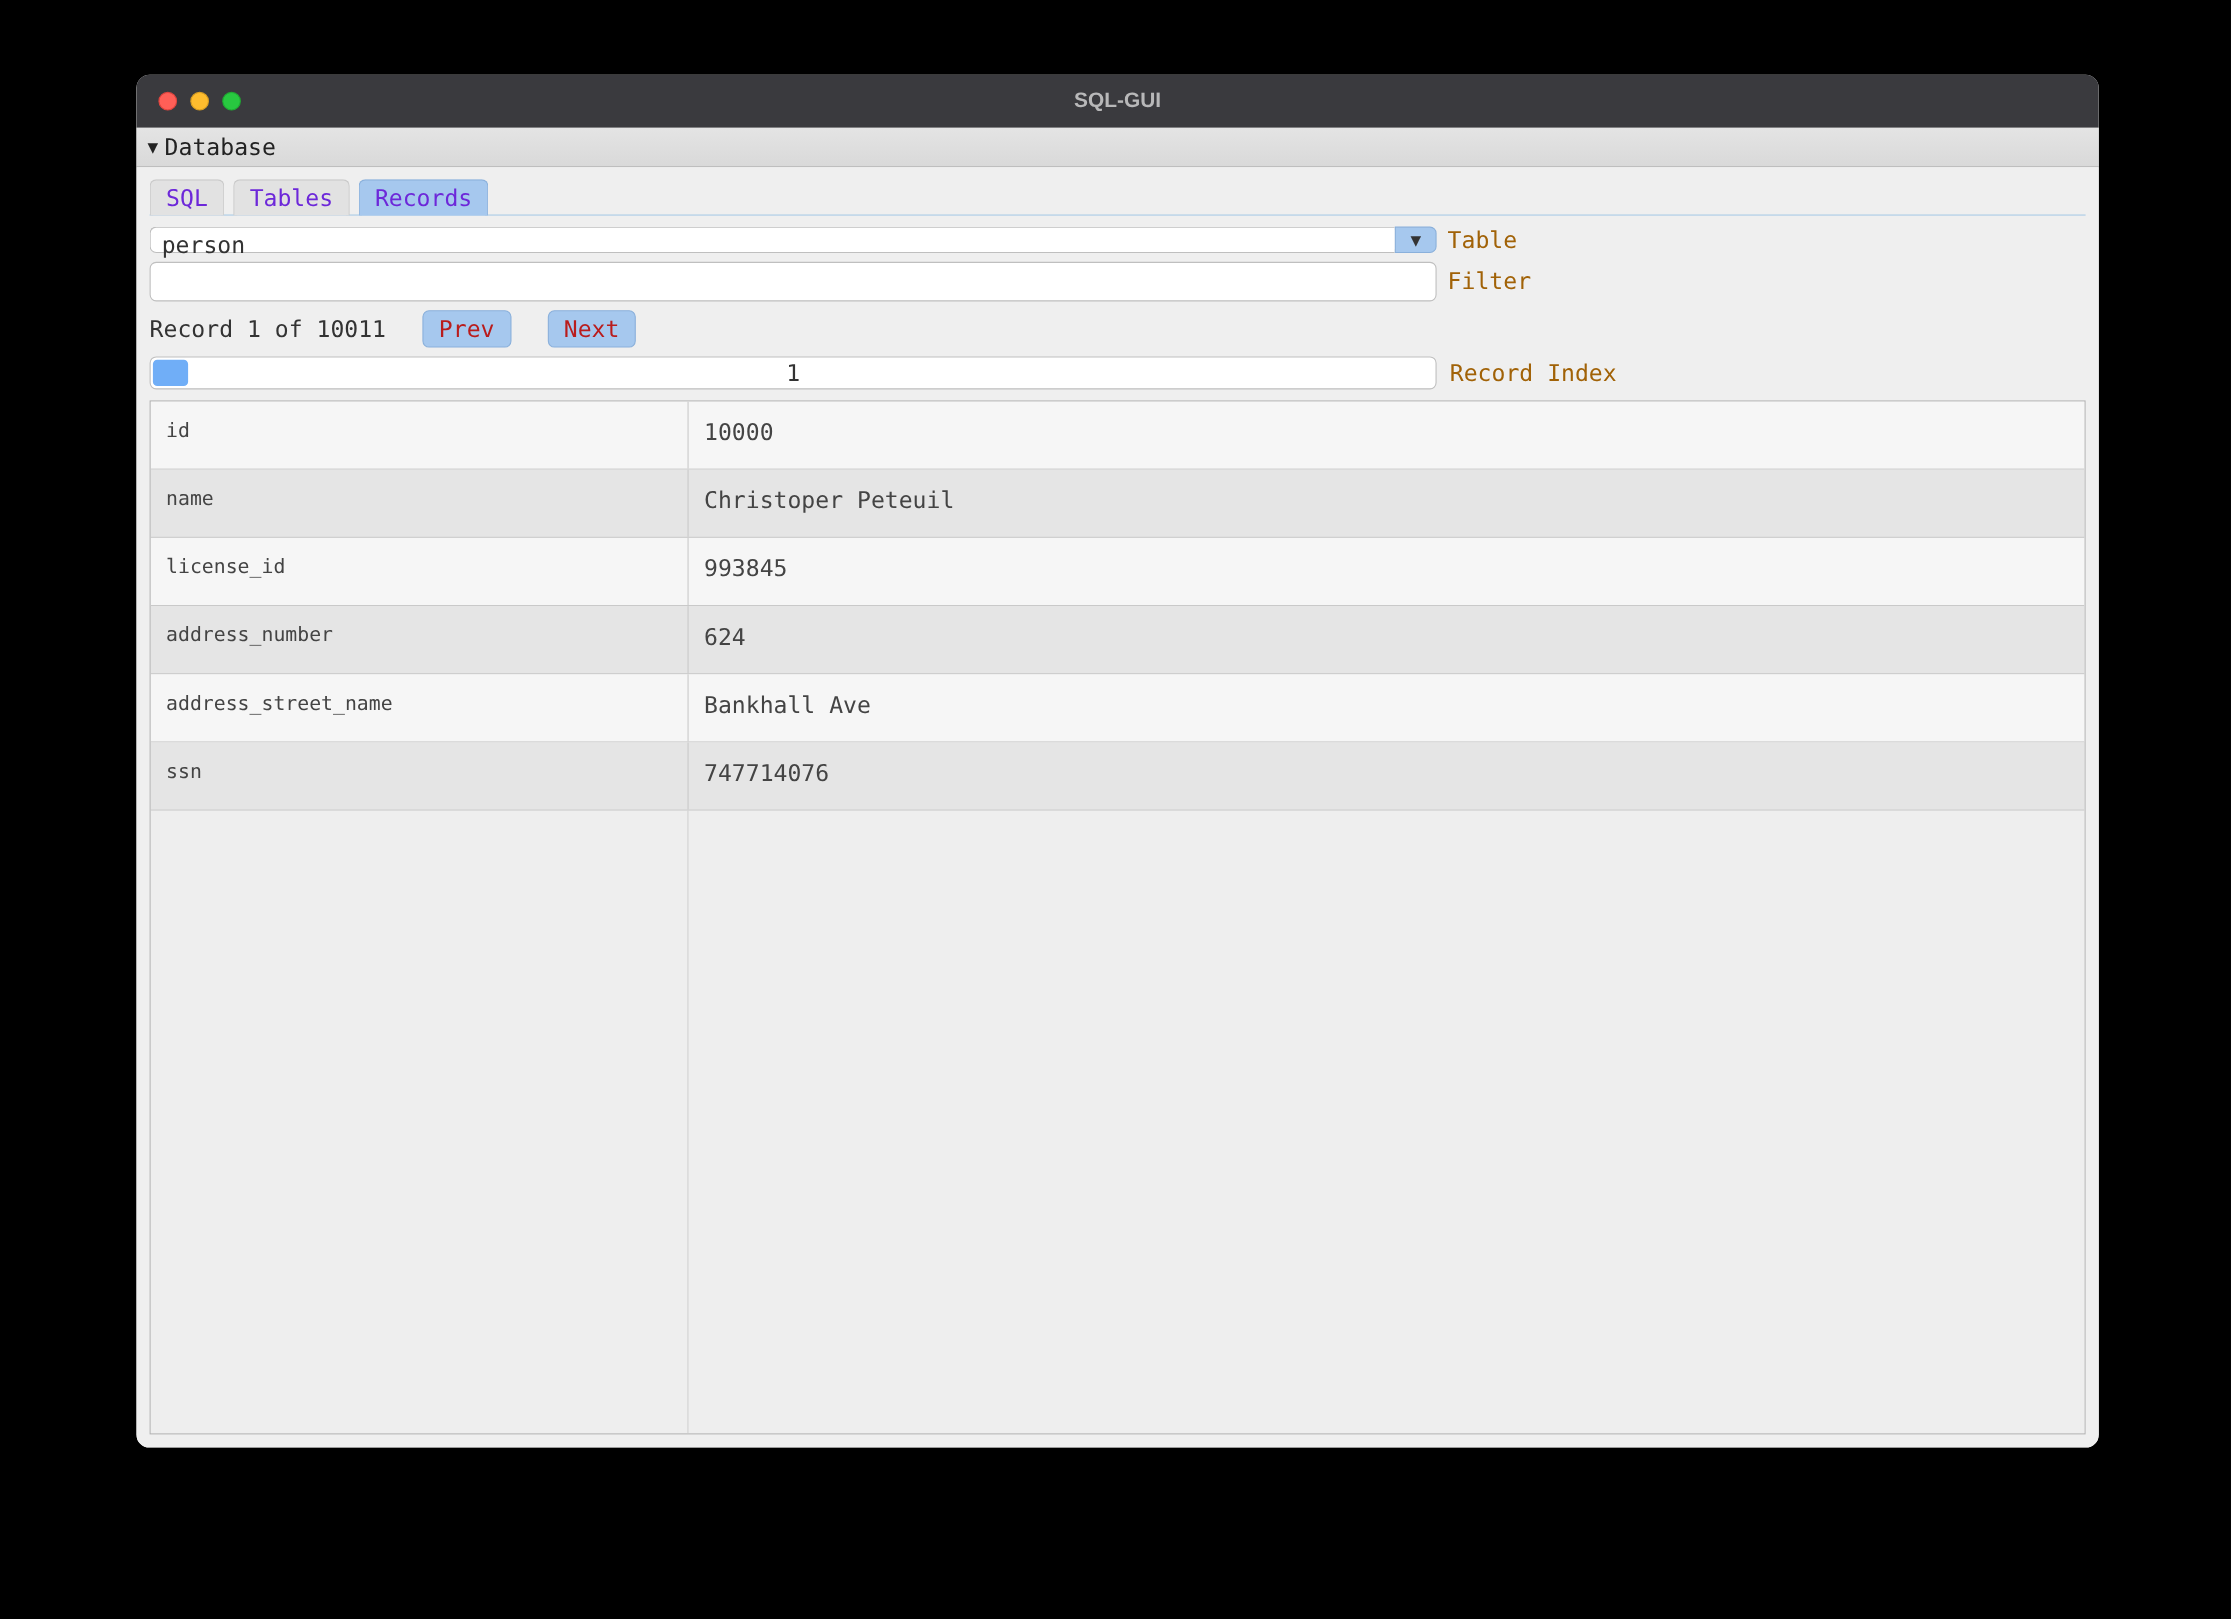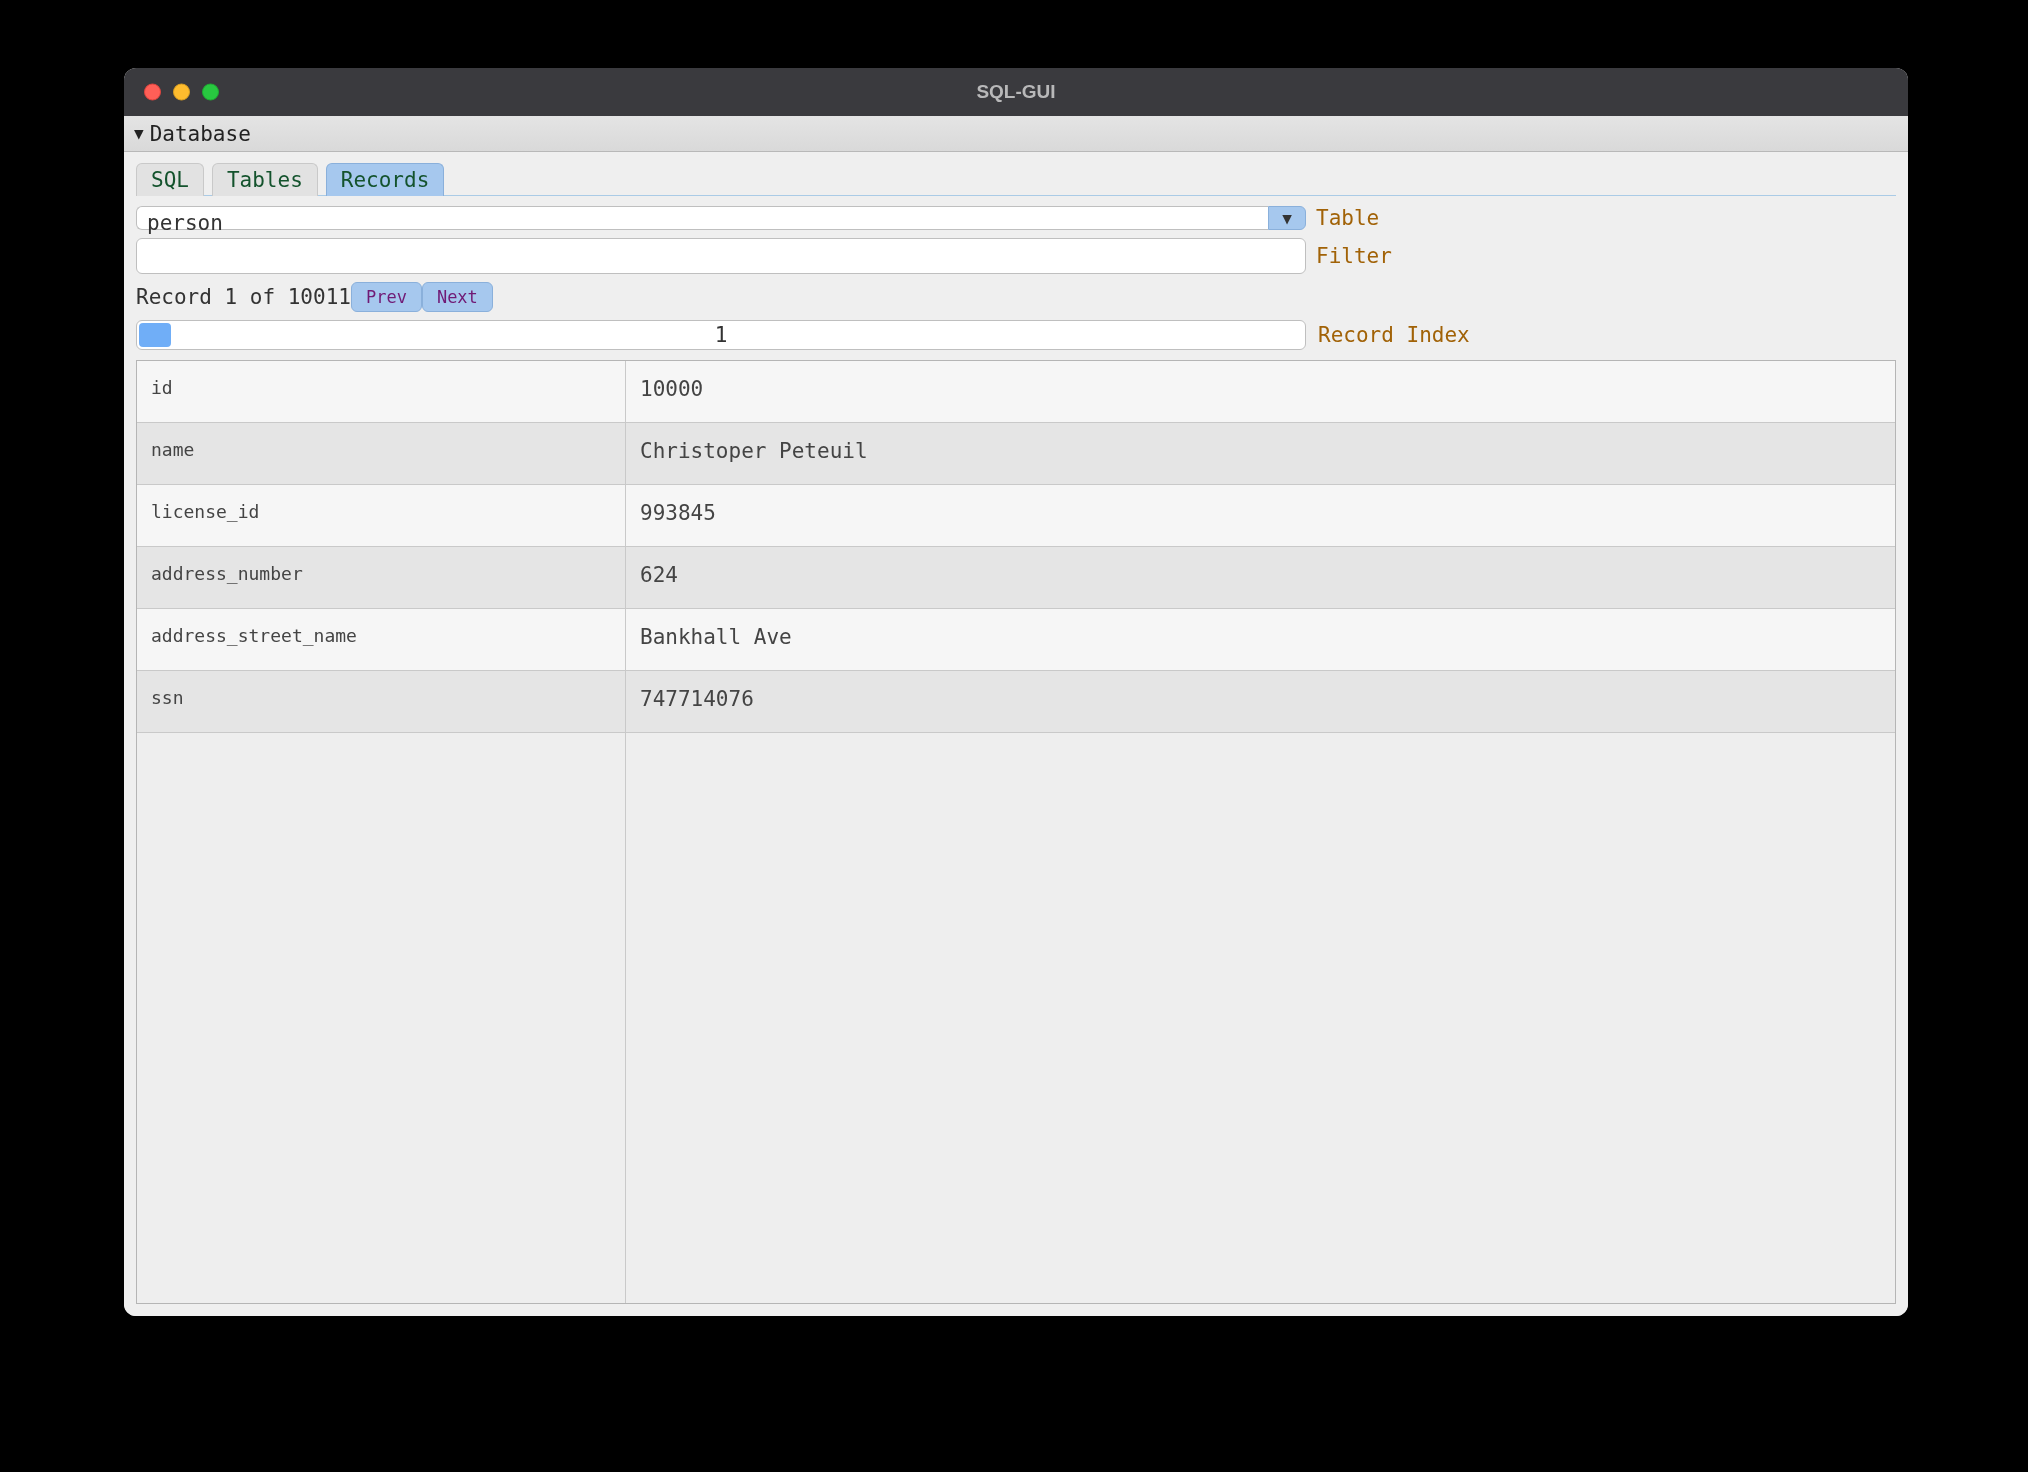--- a/index.html
+++ b/index.html
@@ -90,21 +90,21 @@
     padding-bottom: 0;
     font-size: 21px;
   }
   .tab {
     padding: 4px 14px;
     border: 1.5px solid #c9c9c9;
     border-bottom: none;
     border-top-left-radius: 6px;
     border-top-right-radius: 6px;
     background: #e2e2e2;
-    color: #14532d;
+    color: #6d28d9;
     cursor: default;
     position: relative;
     bottom: -1px;
   }
   .tab.active {
     background: #a6c8ee;
     border-color: #8ab0db;
   }
   .controls {
     display: flex;
@@ -161,23 +161,24 @@
   .recrow {
     display: flex;
     align-items: center;
     font-size: 21px;
   }
   .btn {
     background: #a6c8ee;
     border: 1.5px solid #8ab0db;
     border-radius: 6px;
     padding: 4px 14px;
-    font-size: 17px;
+    font-size: 21px;
     font-family: inherit;
-    color: #701a75;
+    color: #b91c1c;
+    margin-left: 33px;
   }
   .slider-row {
     display: flex;
     align-items: center;
     gap: 12px;
     font-size: 21px;
   }
   .slider {
     width: 1170px;
     height: 30px;

